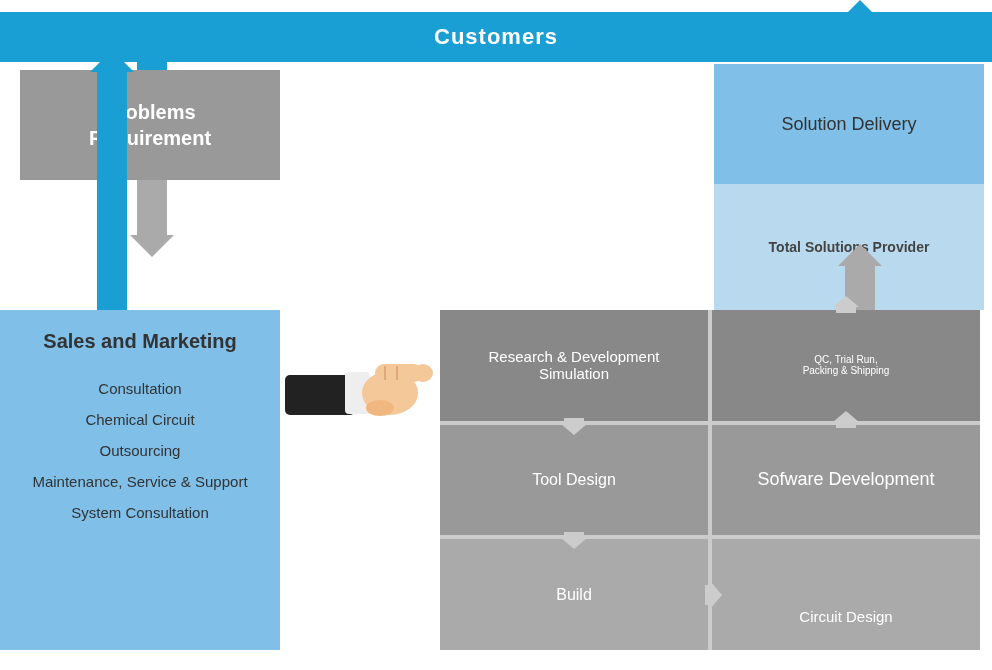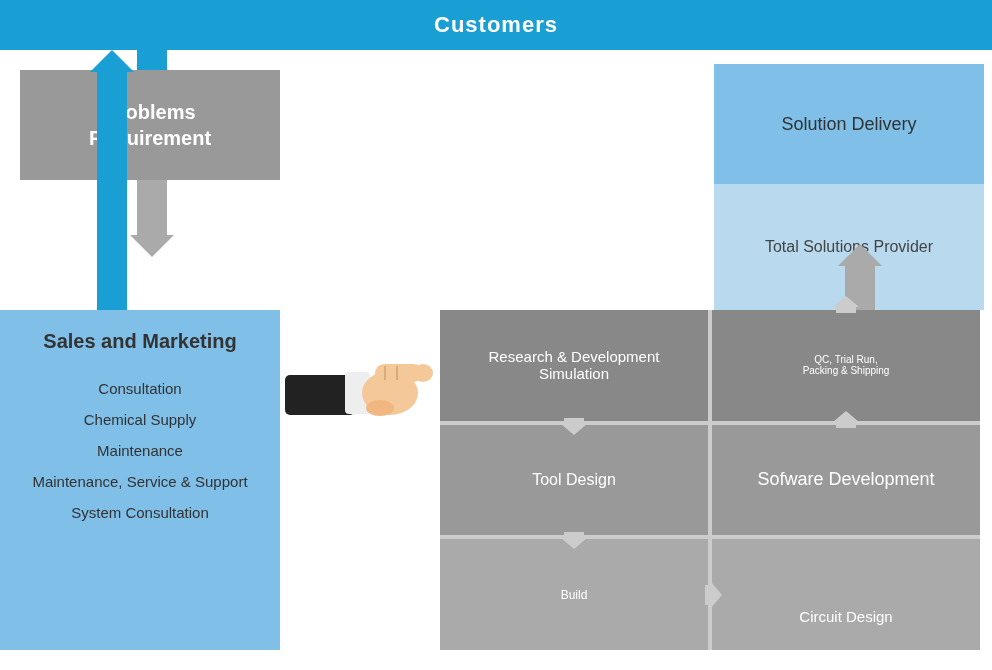--- a/index.html
+++ b/index.html
@@ -8,21 +8,21 @@
       height: 670px;
       background: #fff;
       font-family: Arial, sans-serif;
       overflow: hidden;
       position: relative;
     }
 
     
     .customers-bar {
       position: absolute;
-      top: 0; left: 0; right: 0;
+      top: 12px; left: 0; right: 0;
       height: 50px;
       background: #1a9fd4;
       display: flex;
       align-items: center;
       justify-content: center;
     }
     .customers-bar span {
       color: #fff;
       font-size: 22px;
       font-weight: bold;
@@ -193,22 +193,22 @@
 </div>
 
 <div style="position:absolute;top:50px;left:90px;display:flex;flex-direction:column;align-items:center;">
   <div style="width:0;height:0;border-left:22px solid transparent;border-right:22px solid transparent;border-bottom:22px solid #1a9fd4;"></div>
   <div style="width:30px;height:260px;background:#1a9fd4;"></div>
 </div>
 
 <div class="sales-box">
   <div class="title">Sales and Marketing</div>
   <div class="item">Consultation</div>
-  <div class="item">Chemical Supply</div>
-  <div class="item">Maintenance</div>
+  <div class="item">Chemical Circuit</div>
+  <div class="item">Outsourcing</div>
   <div class="item">Maintenance, Service &amp; Support</div>
   <div class="item">System Consultation</div>
 </div>
 
 <svg class="hand-pointing" viewBox="0 0 150 100" xmlns="http://www.w3.org/2000/svg">
 
   <rect x="0" y="35" width="70" height="40" rx="5" fill="#222"></rect>
 
   <rect x="60" y="32" width="25" height="42" rx="4" fill="#eee"></rect>
 
@@ -261,39 +261,39 @@
   <div class="eng-cell" style="background:#999;position:relative;">
     <span style="color:#fff;font-size:18px;text-align:center;">Sofware Development</span>
 
     <div style="position:absolute;top:-14px;left:50%;transform:translateX(-50%);z-index:10;display:flex;flex-direction:column;align-items:center;">
       <div style="width:0;height:0;border-left:13px solid transparent;border-right:13px solid transparent;border-bottom:11px solid #ccc;"></div>
       <div style="width:20px;height:6px;background:#ccc;"></div>
     </div>
   </div>
 
   <div class="eng-cell" style="background:#aaa;position:relative;">
-    <span style="color:#fff;font-size:12px;text-align:left;">Build</span>
+    <span style="color:#fff;font-size:16px;text-align:left;">Build</span>
 
     <div style="position:absolute;right:-14px;top:50%;transform:translateY(-50%);z-index:10;display:flex;align-items:center;">
       <div style="width:6px;height:20px;background:#ccc;"></div>
       <div style="width:0;height:0;border-top:13px solid transparent;border-bottom:13px solid transparent;border-left:11px solid #ccc;"></div>
     </div>
   </div>
 
   <div class="eng-cell" style="background:#aaa;position:relative;">
     <span style="color:#fff;font-size:15px;text-align:center;margin-top:44px;">Circuit Design</span>
   </div>
 </div>
 
 <div class="solution-delivery-box">
   <span style="font-size:18px;color:#333;text-align:right;">Solution Delivery</span>
 </div>
 
 <div class="total-solutions-box">
-  <span style="font-size:16px;color:#444;text-align:center;">Total Solutions Provider</span>
+  <span style="font-size:14px;color:#444;text-align:center;font-weight:bold;">Total Solutions Provider</span>
 </div>
 
 <div style="position:absolute;top:0px;left:832px;display:flex;flex-direction:column;align-items:center;">
   <div style="width:0;height:0;border-left:28px solid transparent;border-right:28px solid transparent;border-bottom:28px solid #1a9fd4;"></div>
   <div style="width:36px;height:22px;background:#1a9fd4;"></div>
 </div>
 
 <div style="position:absolute;top:244px;left:838px;display:flex;flex-direction:column;align-items:center;">
   <div style="width:0;height:0;border-left:22px solid transparent;border-right:22px solid transparent;border-bottom:22px solid #aaa;"></div>
   <div style="width:30px;height:44px;background:#aaa;"></div>

